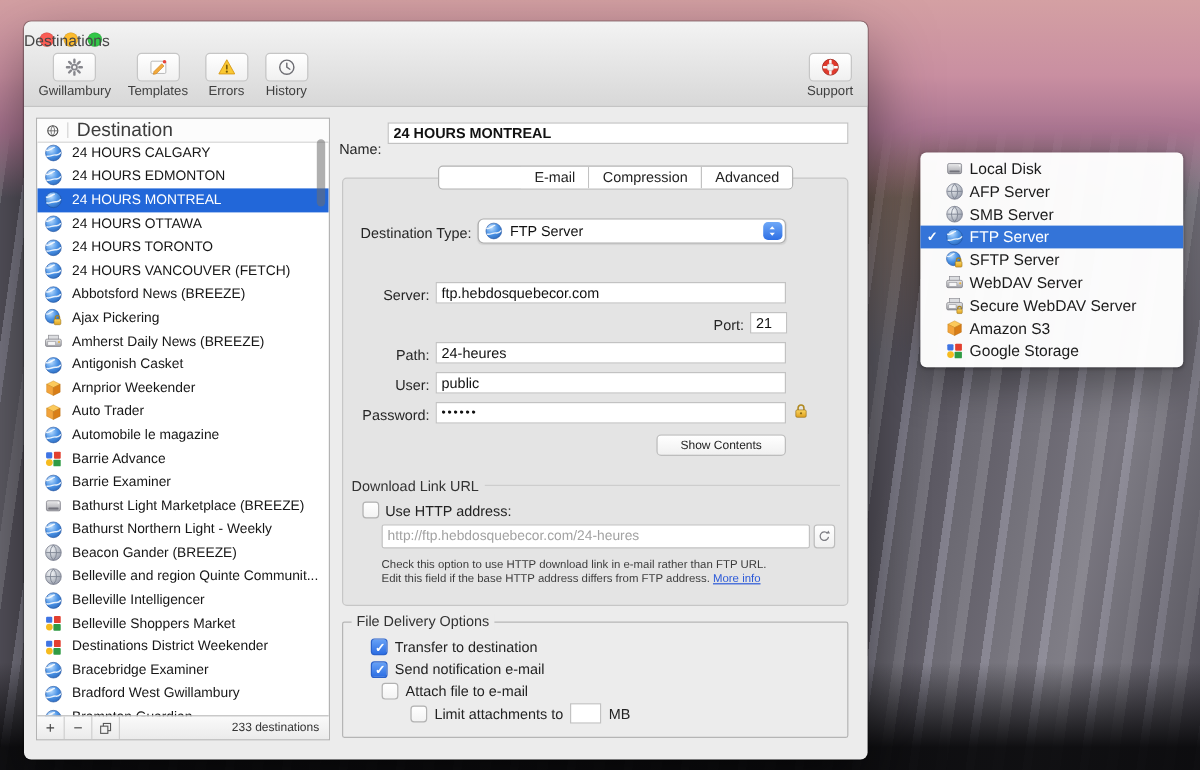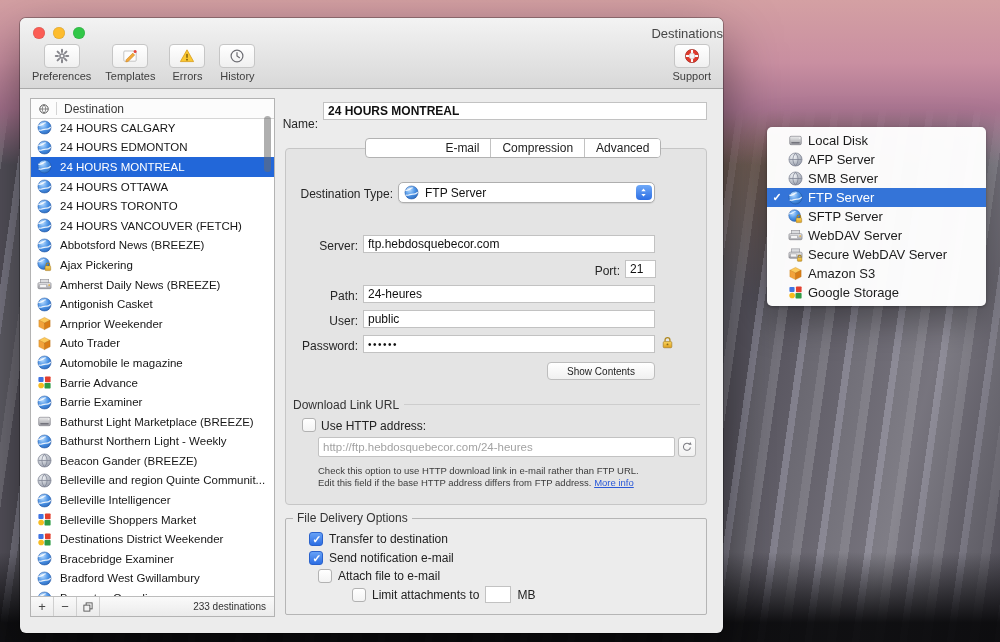--- a/index.html
+++ b/index.html
@@ -16,36 +16,36 @@
   .sky{position:absolute;left:0;top:0;right:0;height:165px;
     background:linear-gradient(to bottom,#d4a0a3 0%,#c98fa1 38%,#aa7591 66%,rgba(170,117,145,0) 100%);}
   
   .window{position:absolute;left:20px;top:18px;width:703px;height:615px;background:#ececec;
     border-radius:6px;box-shadow:0 0 0 1px rgba(0,0,0,.28),0 24px 55px rgba(0,0,0,.5);}
   .chrome{position:absolute;left:0;top:0;right:0;height:70px;border-radius:6px 6px 0 0;
     background:linear-gradient(#f3f3f3,#d8d8d8);border-bottom:1px solid #aaa;}
   .traffic{position:absolute;left:13px;top:9px;display:flex;gap:8px;}
   .light{width:12px;height:12px;border-radius:50%;box-shadow:inset 0 0 1px rgba(0,0,0,.35);}
   .l-red{background:#fb5d55;} .l-yellow{background:#fdbc2e;} .l-green{background:#32c748;}
-  .win-title{position:absolute;top:8px;left:0;right:0;text-align:right;font-size:13px;color:#474747;}
+  .win-title{position:absolute;top:8px;left:0;right:0;text-align:left;font-size:13px;color:#474747;}
   .toolbar{position:absolute;left:12px;top:26px;display:flex;gap:14px;}
   .titem{display:flex;flex-direction:column;align-items:center;gap:2px;}
   .tbtn{min-width:36px;height:24px;padding:0 5px;background:linear-gradient(#fff,#f0f0f0);
     border:1px solid #c6c6c6;border-radius:4px;display:flex;align-items:center;justify-content:center;box-sizing:border-box;}
   .tlabel{font-size:11px;color:#3e3e3e;}
   .support{position:absolute;right:12px;top:26px;}
   
   .icon{display:inline-block;width:15px;height:15px;flex:none;}
   .icon svg{width:100%;height:100%;display:block;}
   .icon16{width:16px;height:16px;} .icon12{width:12px;height:12px;} .icon11{width:11px;height:11px;}
   
   .sidebar{position:absolute;left:10px;top:80px;width:245px;height:519px;background:#fff;
     border:1px solid #b3b3b3;box-sizing:border-box;overflow:hidden;}
   .sb-header{height:19px;border-bottom:1px solid #d6d6d6;background:#fcfcfc;display:flex;align-items:center;
-    font-size:12px;color:#3c3c3c;}
+    font-size:16px;color:#3c3c3c;}
   .sb-header .icon12{margin:0 6px 0 7px;}
   .sb-sep{width:1px;height:13px;background:#d4d4d4;margin-right:7px;}
   .sb-list{position:absolute;left:0;right:0;top:19px;bottom:19px;overflow:hidden;}
   .sb-row{height:19.6px;display:flex;align-items:center;gap:8px;padding-left:6px;font-size:11.5px;color:#161616;}
   .sb-row.selected{background:#2267d9;color:#fff;}
   .sb-scroll{position:absolute;right:3px;top:17px;width:7px;height:56px;border-radius:4px;background:rgba(110,110,110,.55);}
   .sb-footer{position:absolute;left:0;right:0;bottom:0;height:19px;border-top:1px solid #bcbcbc;
     background:linear-gradient(#fafafa,#ebebeb);display:flex;align-items:stretch;}
   .fbtn{width:22px;border-right:1px solid #cfcfcf;display:flex;align-items:center;justify-content:center;
     font-size:13px;color:#444;}
@@ -158,21 +158,21 @@
             <span class="tbtn">
               <span class="icon icon16">
                 <svg viewBox="0 0 16 16">
                   <circle cx="8" cy="8" r="2.1" fill="none" stroke="#86868c" stroke-width="1.5"></circle>
                   <g stroke="#86868c" stroke-width="2" stroke-linecap="round">
                     <path d="M8 1.8 v2.1 M8 12.1 v2.1 M1.8 8 h2.1 M12.1 8 h2.1 M3.6 3.6 l1.5 1.5 M10.9 10.9 l1.5 1.5 M12.4 3.6 l-1.5 1.5 M5.1 10.9 l-1.5 1.5"></path>
                   </g>
                 </svg>
               </span>
             </span>
-            <span class="tlabel">Preferences</span>
+            <span class="tlabel">Gwillambury</span>
           </div>
 
           <div class="titem">
             <span class="tbtn">
               <span class="icon icon16">
                 <svg viewBox="0 0 16 16">
                   <rect x="1.8" y="3" width="12.4" height="10.2" rx="1" fill="#fdfdfd" stroke="#adadad" stroke-width="0.7"></rect>
                   <path d="M4.3 11.6 L10.8 5.1 l1.9 1.9 L6.2 13.5 l-2.4 0.5 z" fill="#f2a93b" stroke="#c77f1c" stroke-width="0.5"></path>
                   <circle cx="13.1" cy="3.4" r="1.5" fill="#e8453c"></circle>
                 </svg>
@@ -628,21 +628,21 @@
             <span>Send notification e-mail</span>
 
           </div>
 
           <div class="fd-row" style="margin-left: 9px;">
             <span class="cb"></span>
             <span>Attach file to e-mail</span>
 
           </div>
 
-          <div class="fd-row" style="margin-left: 43px;">
+          <div class="fd-row" style="margin-left: 33px;">
             <span class="cb"></span>
             <span>Limit attachments to</span>
             <input class="mb-input limit-extra" style="">
             <span class="limit-extra">MB</span>
           </div>
         </div>
     </div>
   </div>
 
   <div class="menu">

